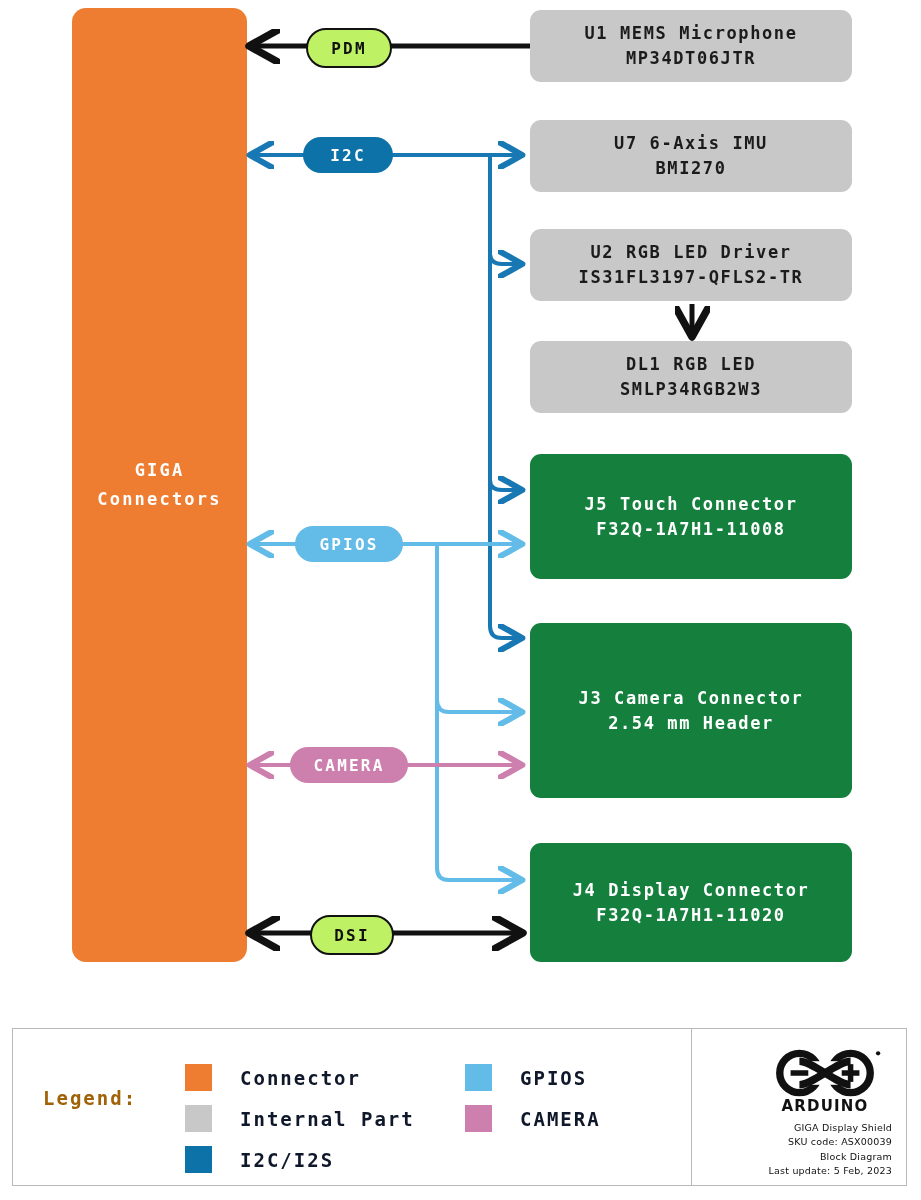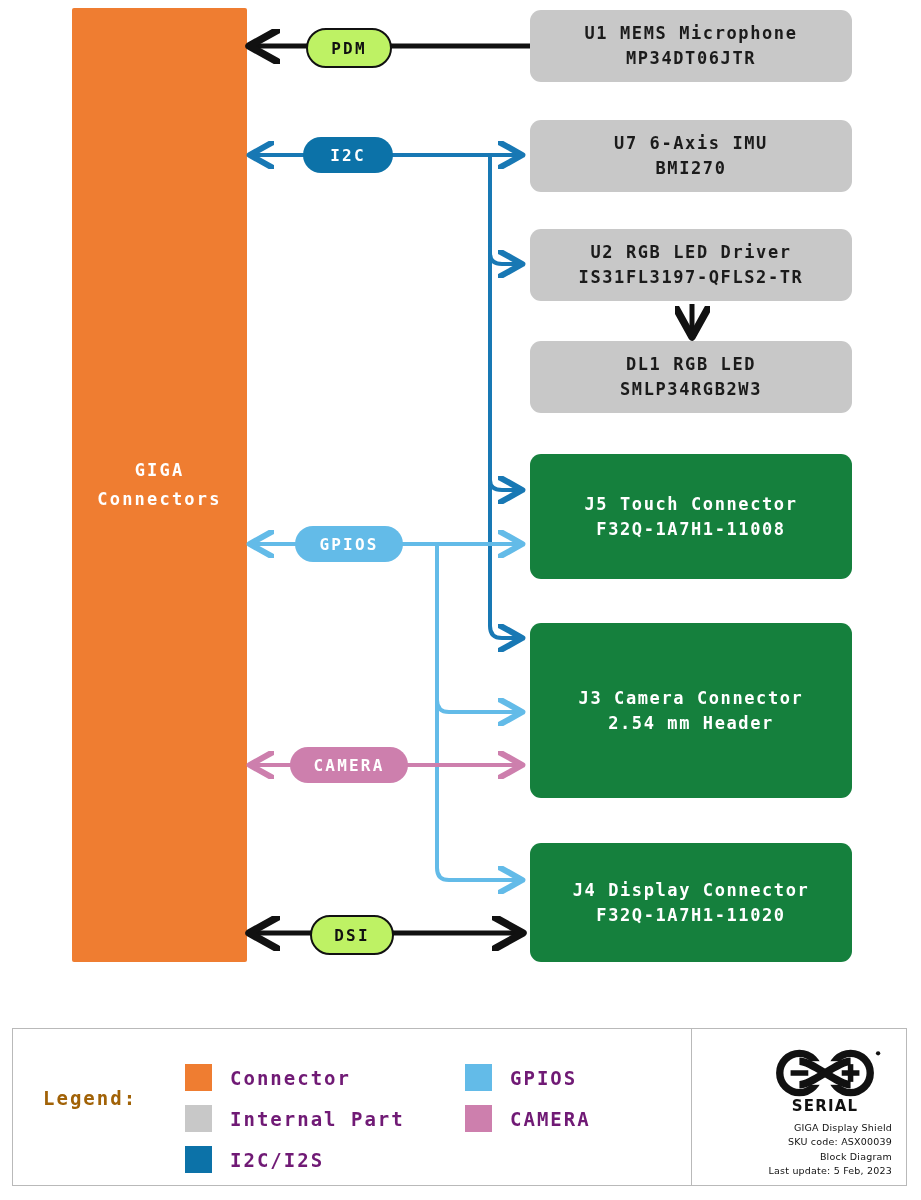--- a/index.html
+++ b/index.html
@@ -9,21 +9,21 @@
   .blk{position:absolute;border-radius:11px;display:flex;flex-direction:column;
        align-items:center;justify-content:center;text-align:center;
        font-family:"DejaVu Sans Mono","Liberation Mono",monospace;
        font-weight:bold;letter-spacing:1.6px;line-height:1.45;}
   .blk .l1,.blk .l2{display:block;white-space:nowrap;}
 
   .blk-internal{background:#c8c8c8;color:#1b1b1b;font-size:17px;}
   .blk-connector{background:#15803d;color:#ffffff;font-size:17px;}
 
   #giga{position:absolute;left:72px;top:8px;width:175px;height:954px;background:#ef7d31;
-        border-radius:2px;display:flex;flex-direction:column;align-items:center;
+        border-radius:14px;display:flex;flex-direction:column;align-items:center;
         justify-content:center;color:#fff;font-weight:bold;font-size:17px;
         letter-spacing:2.2px;line-height:1.7;text-align:center;
         font-family:"DejaVu Sans Mono","Liberation Mono",monospace;}
 
   .pill{position:absolute;border-radius:999px;display:flex;align-items:center;
         justify-content:center;font-weight:bold;font-size:16px;letter-spacing:2.2px;
         font-family:"DejaVu Sans Mono","Liberation Mono",monospace;
         white-space:nowrap;z-index:6;}
   .pill-white{background:#bef264;color:#111111;border:2.5px solid #111111;}
   .pill-i2c{background:#0c72a8;color:#ffffff;}
@@ -40,21 +40,21 @@
   #legend-right{flex:1;position:relative;box-sizing:border-box;}
   #legend-title{position:absolute;left:30px;top:58px;font-weight:bold;font-size:19px;
                 letter-spacing:2px;color:#a16207;
                 font-family:"DejaVu Sans Mono","Liberation Mono",monospace;}
   .lg-col{position:absolute;top:28px;}
   .lg-col.c1{left:172px;}
   .lg-col.c2{left:452px;}
   .lg-item{display:flex;align-items:center;height:41px;}
   .lg-sw{width:27px;height:27px;flex:0 0 27px;}
   .lg-sw.outline{background:#ffffff;border:3px solid #111111;box-sizing:border-box;}
-  .lg-lb{margin-left:18px;font-weight:bold;font-size:19px;letter-spacing:2px;color:#701a75;
+  .lg-lb{margin-left:28px;font-weight:bold;font-size:19px;letter-spacing:2px;color:#0f172a;
          white-space:nowrap;font-family:"DejaVu Sans Mono","Liberation Mono",monospace;}
 
   #arduino-logo{position:absolute;right:22px;top:18px;width:118px;height:52px;}
   #arduino-word{position:absolute;right:22px;top:68px;width:118px;text-align:center;
                 font-weight:bold;font-size:15px;letter-spacing:1.2px;color:#111;
                 font-family:"DejaVu Sans","Liberation Sans",sans-serif;}
   #meta{position:absolute;right:14px;top:92px;width:205px;text-align:right;
         font-size:9.5px;line-height:1.52;color:#111;letter-spacing:0.2px;
         font-family:"DejaVu Sans","Liberation Sans",sans-serif;}
   #meta div{white-space:nowrap;}
@@ -212,21 +212,21 @@
         <circle cx="34" cy="26" r="20" fill="none" stroke="#111111" stroke-width="7.5"></circle>
         <circle cx="86" cy="26" r="20" fill="none" stroke="#111111" stroke-width="7.5"></circle>
         <rect x="34" y="14" width="52" height="24" fill="#ffffff"></rect>
         <path d="M34,14 C47,14 73,38 86,38" fill="none" stroke="#111111" stroke-width="7.5"></path>
         <path d="M34,38 C47,38 73,14 86,14" fill="none" stroke="#111111" stroke-width="7.5"></path>
         <rect x="25" y="23.2" width="18" height="5.6" fill="#111111"></rect>
         <rect x="77" y="23.2" width="18" height="5.6" fill="#111111"></rect>
         <rect x="83.2" y="17" width="5.6" height="18" fill="#111111"></rect>
         <circle cx="114" cy="6" r="2.2" fill="#111111"></circle>
       </svg>
-      <div id="arduino-word">SERIAL</div>
+      <div id="arduino-word">ARDUINO</div>
       <div id="meta">
         <div>GIGA Display Shield</div>
         <div>SKU code: ASX00039</div>
         <div>Block Diagram</div>
         <div>Last update: 5 Feb, 2023</div>
       </div>
     </div>
 
   </div>
 </div>

